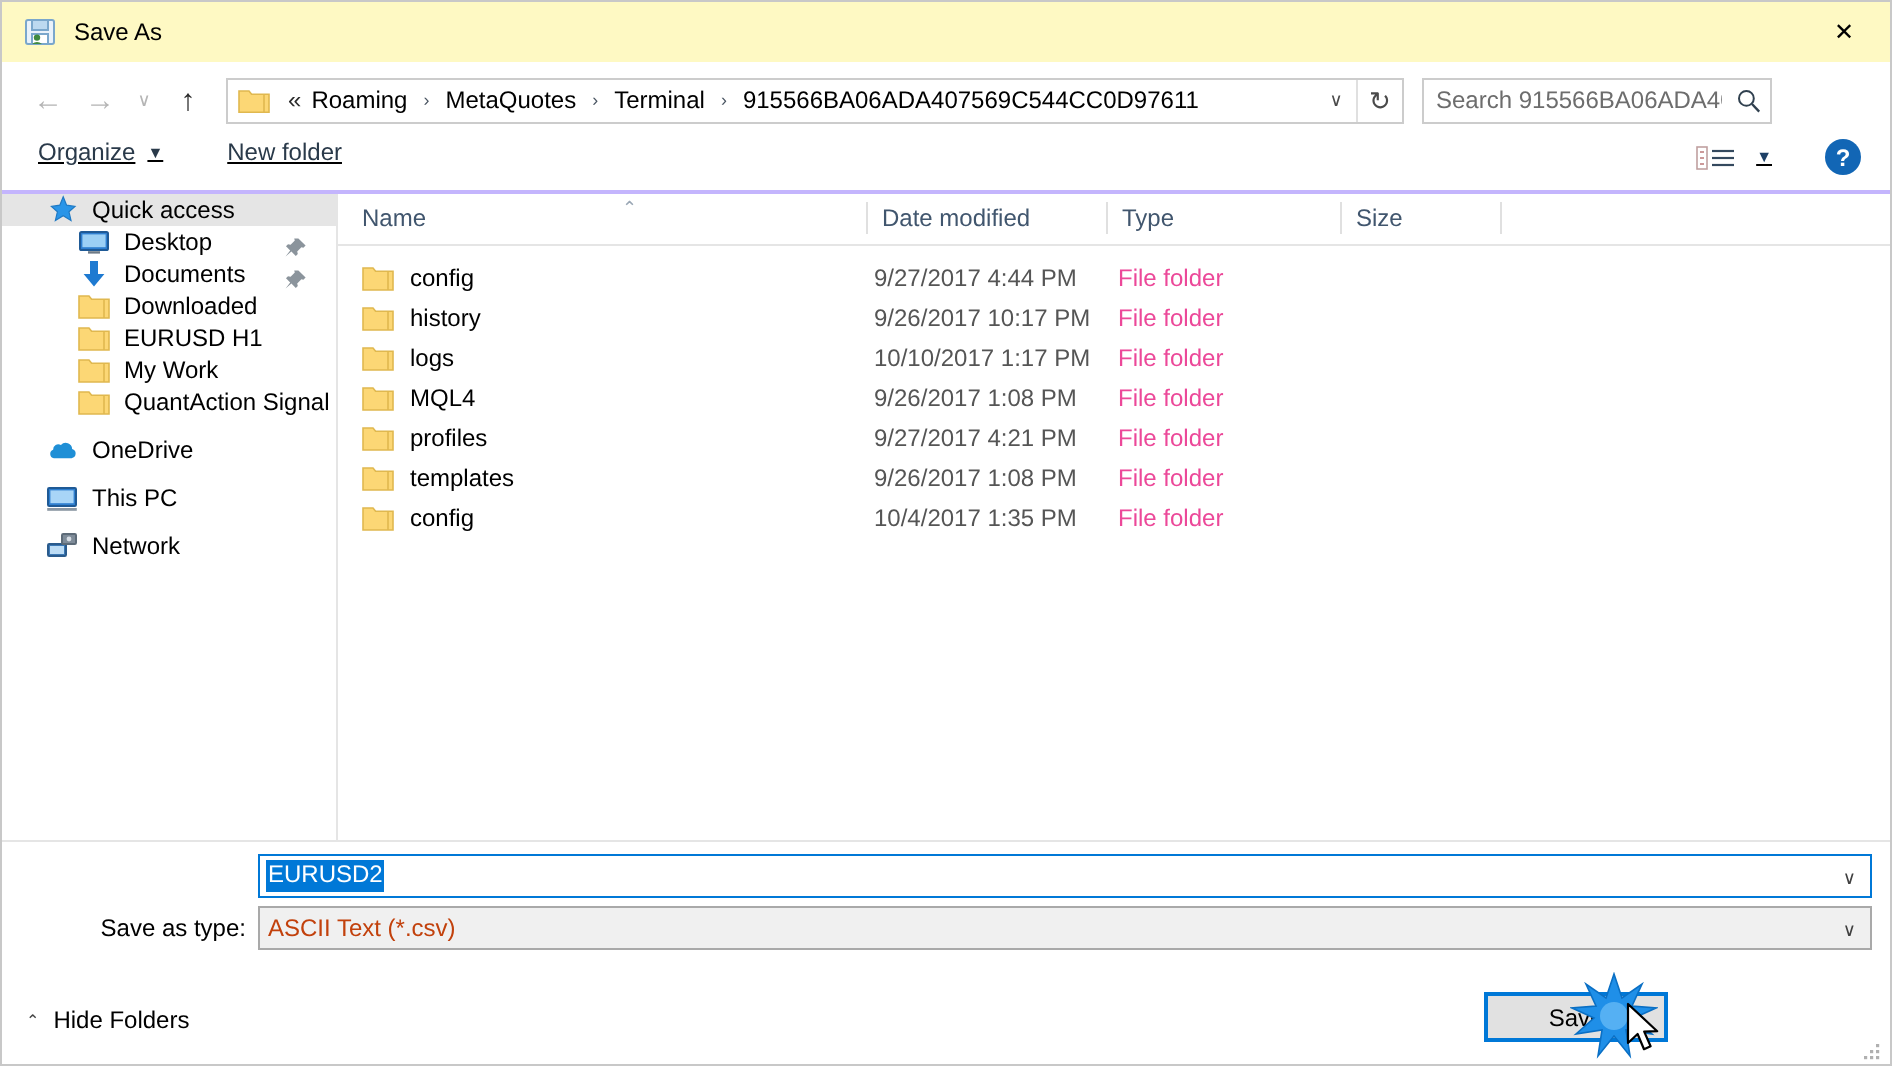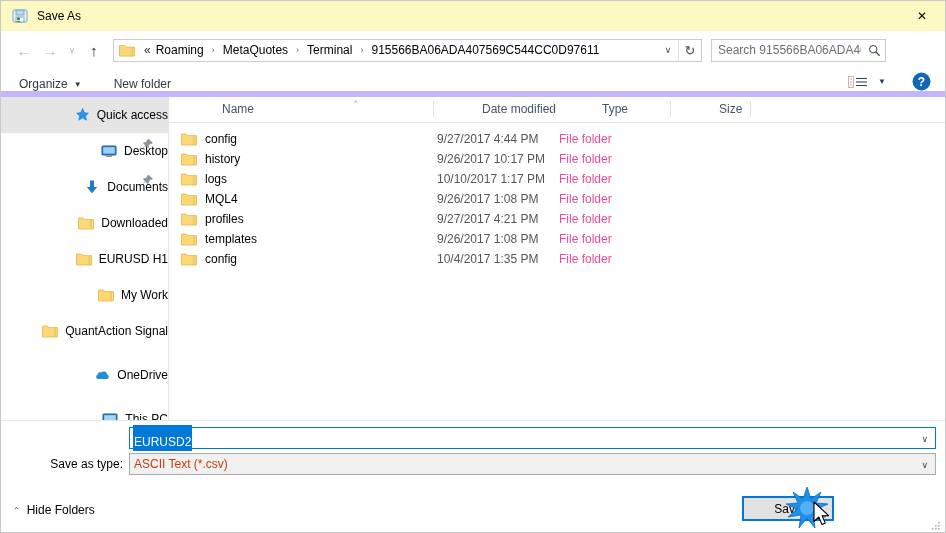--- a/index.html
+++ b/index.html
@@ -147,24 +147,25 @@
     display: flex; align-items: center; justify-content: center;
     flex: 0 0 auto;
   }
 
   
   .toolbar {
     position: absolute;
     left: 0; top: 68px;
     width: 100%;
     height: 28px;
-    border-bottom: 6px solid #c4b5fd;
-    display: flex;
-    align-items: flex-end;
-    box-sizing: border-box;
+    border-bottom: 2px solid #c4b5fd;
+    display: flex;
+    align-items: flex-start;
+    box-sizing: border-box;
+    text-decoration: underline;
   }
   .tb-item {
     font-size: 12px;
     color: #2a3a4a;
     display: flex;
     align-items: center;
   }
   .tb-organize { margin-left: 18px; }
   .tb-caret { font-size: 8px; margin-left: 6px; color: #2a3a4a; }
   .tb-newfolder { margin-left: 32px; }
@@ -188,26 +189,25 @@
   .sidebar {
     position: absolute;
     left: 0; top: 0;
     width: 168px;
     height: 100%;
     border-right: 1px solid #e5e5e5;
     box-sizing: border-box;
     overflow: hidden;
   }
   .sb-row {
-    height: 36px;
+    height: 16px;
     display: flex;
     align-items: center;
     position: relative;
     white-space: nowrap;
-    justify-content: flex-end;
   }
   .sb-row.selected { background: #e5e5e5; }
   .sb-icon {
     width: 16px; height: 16px;
     margin-right: 7px;
     flex: 0 0 auto;
     position: relative;
     display: flex; align-items: center; justify-content: center;
   }
   .sb-label {
@@ -238,21 +238,20 @@
     display: flex;
     align-items: center;
   }
   .col-h {
     font-size: 12px;
     color: #41566e;
     position: absolute;
     top: 5px;
     height: 16px;
     box-sizing: border-box;
-    margin-left: 41px;
   }
   .col-div {
     position: absolute;
     top: 4px;
     height: 16px;
     width: 1px;
     background: #e0e0e0;
   }
   .sort-caret {
     position: absolute;
@@ -317,21 +316,21 @@
     background: #fff;
     box-sizing: border-box;
     display: flex;
     align-items: center;
   }
   .fname-val {
     margin-left: 3px;
     background: #0078d7;
     color: #ffffff;
     font-size: 12px;
-    padding: 10px 1px 1px 1px;
+    padding: 0 1px 1px 1px;
     line-height: 15px;
   }
   .combo-caret {
     position: absolute;
     right: 7px;
     top: 0;
     height: 22px;
     display: flex;
     align-items: center;
     font-size: 9px;

